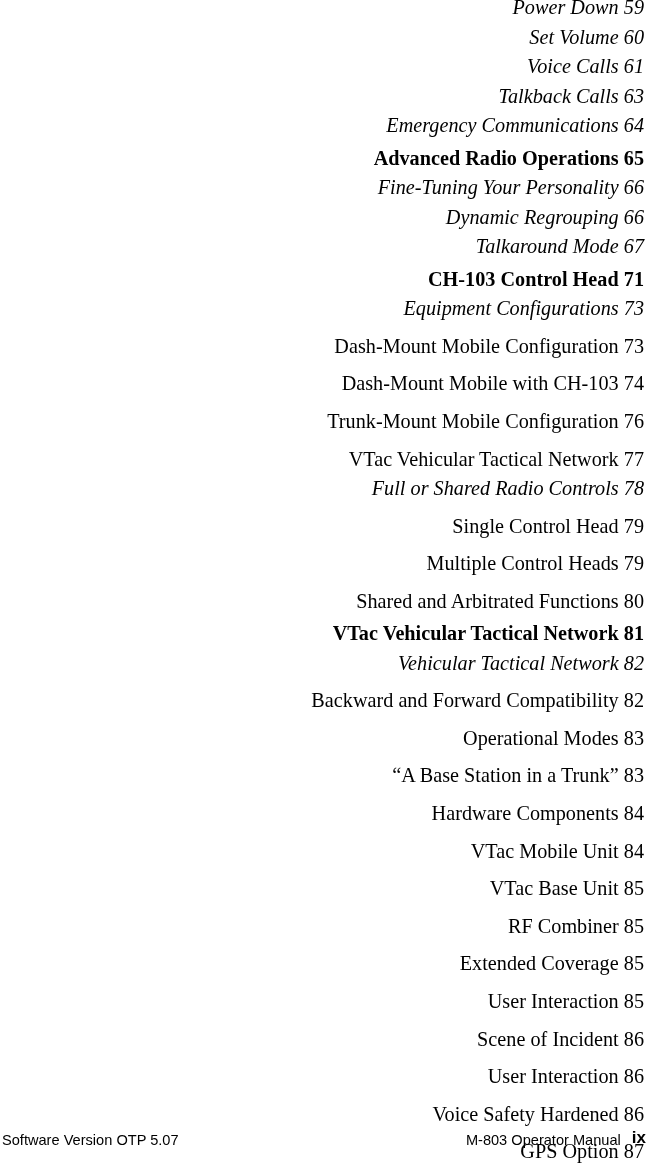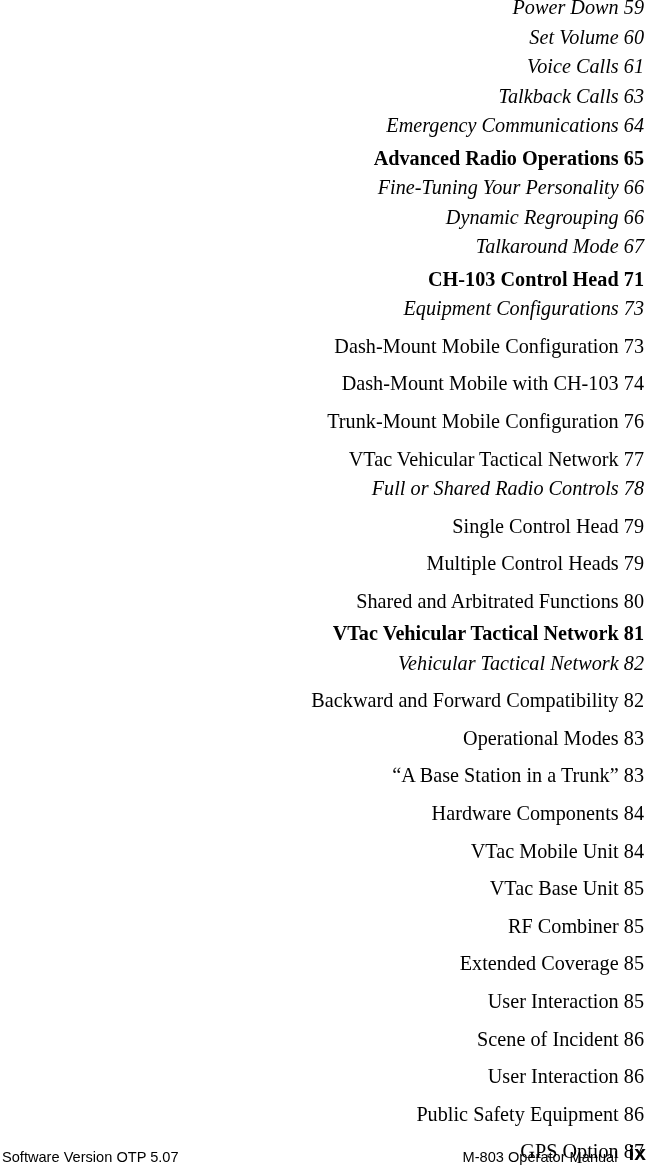--- a/index.html
+++ b/index.html
@@ -53,21 +53,21 @@
   .toc-entry.lvl3 {
     font-weight: normal;
     font-style: normal;
     margin-top: 8px;
   }
 
   
   #footer {
     position: absolute;
     left: 0;
-    bottom: 0;
+    bottom: 17px;
     width: 648px;
     height: 22px;
     font-family: "Liberation Sans", sans-serif;
   }
   .footer-left {
     position: absolute;
     left: 2px;
     bottom: 0;
     font-size: 14.6px;
     font-weight: normal;
@@ -82,21 +82,21 @@
     display: flex;
     align-items: flex-end;
     margin-left: 32px;
   }
   .footer-manual {
     font-size: 14.6px;
     font-weight: normal;
     color: #000000;
   }
   .footer-page {
-    font-size: 21px;
+    font-size: 17px;
     font-weight: bold;
     color: #000000;
     margin-left: 11px;
   }
 </style>
 </head>
 <body>
 
 <div id="toc">
     <span class="toc-entry lvl2"><span>Power Down</span> <span>59</span></span>
@@ -124,21 +124,21 @@
     <span class="toc-entry lvl3"><span>Operational Modes</span> <span>83</span></span>
     <span class="toc-entry lvl3"><span>“A Base Station in a Trunk”</span> <span>83</span></span>
     <span class="toc-entry lvl3"><span>Hardware Components</span> <span>84</span></span>
     <span class="toc-entry lvl3"><span>VTac Mobile Unit</span> <span>84</span></span>
     <span class="toc-entry lvl3"><span>VTac Base Unit</span> <span>85</span></span>
     <span class="toc-entry lvl3"><span>RF Combiner</span> <span>85</span></span>
     <span class="toc-entry lvl3"><span>Extended Coverage</span> <span>85</span></span>
     <span class="toc-entry lvl3"><span>User Interaction</span> <span>85</span></span>
     <span class="toc-entry lvl3"><span>Scene of Incident</span> <span>86</span></span>
     <span class="toc-entry lvl3"><span>User Interaction</span> <span>86</span></span>
-    <span class="toc-entry lvl3"><span>Public Safety Equipment</span> <span>86</span></span>
+    <span class="toc-entry lvl3"><span>Voice Safety Hardened</span> <span>86</span></span>
     <span class="toc-entry lvl3"><span>GPS Option</span> <span>87</span></span>
   </div>
 
 <div id="footer">
   <span class="footer-left">Software Version OTP 5.07</span>
   <span class="footer-right">
     <span class="footer-manual">M-803 Operator Manual</span>
     <span class="footer-page">ix</span>
   </span>
 </div>

